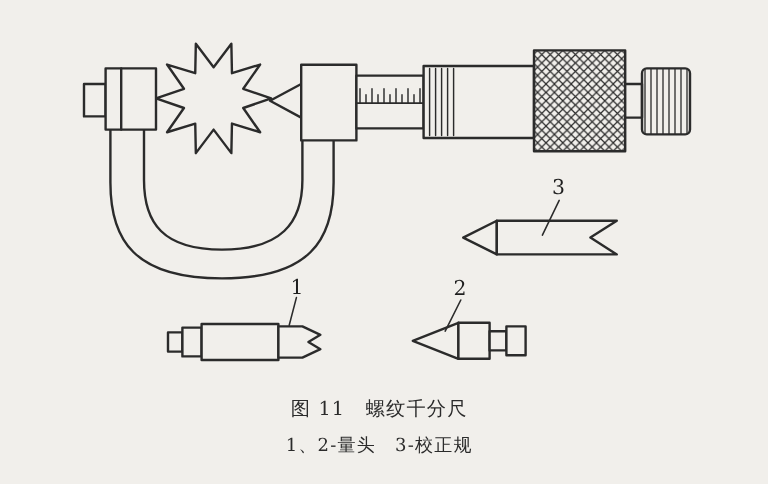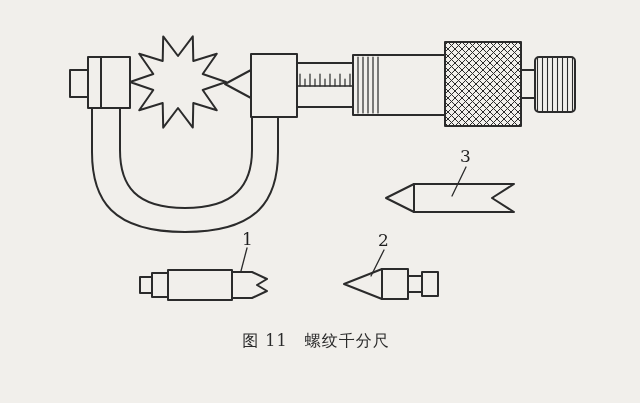--- a/index.html
+++ b/index.html
@@ -86,13 +86,14 @@
         <path d="M466 167 L452 196"></path>
       </g>
     </g>
 
     <text class="lbl" x="242" y="245">1</text>
     <text class="lbl" x="378" y="246">2</text>
     <text class="lbl" x="460" y="162">3</text>
   </svg>
 
   <div class="caption main">图 11　螺纹千分尺</div>
+  <div class="caption sub">1、2-量头　3-校正规</div>
 </div>
 
 </body></html>

